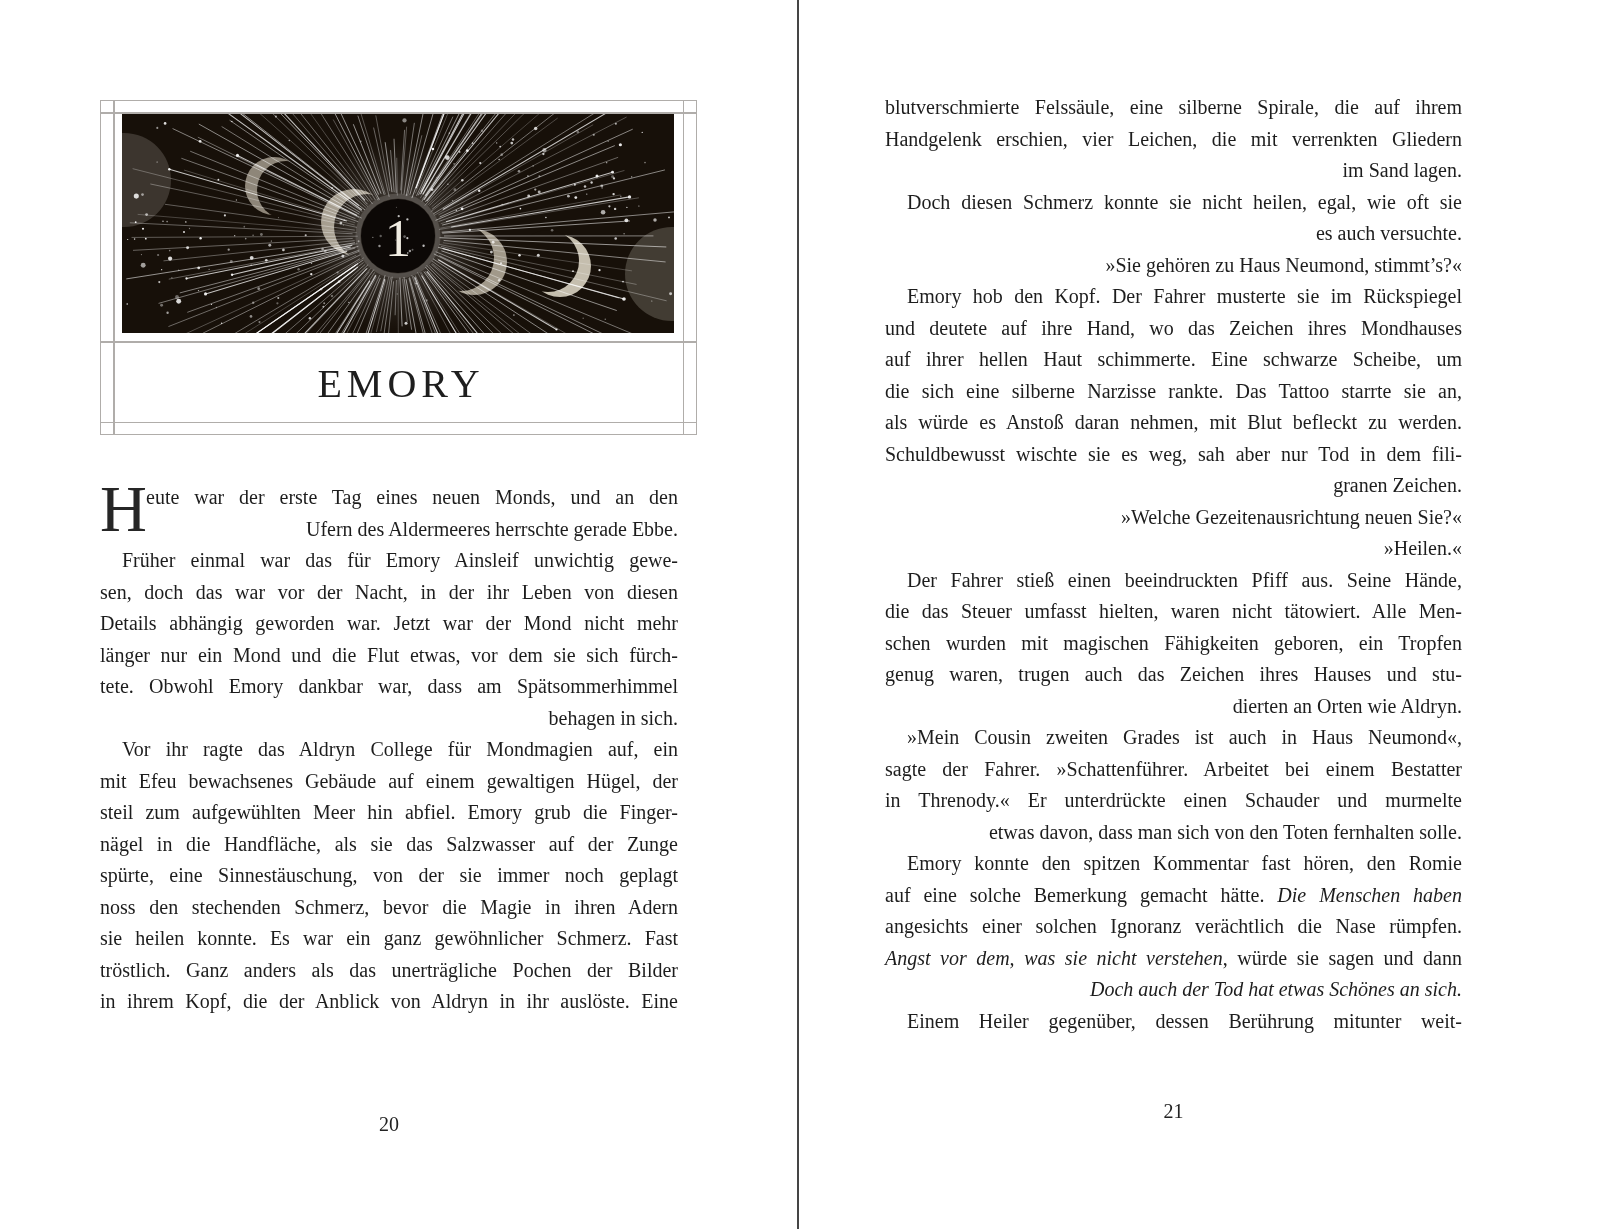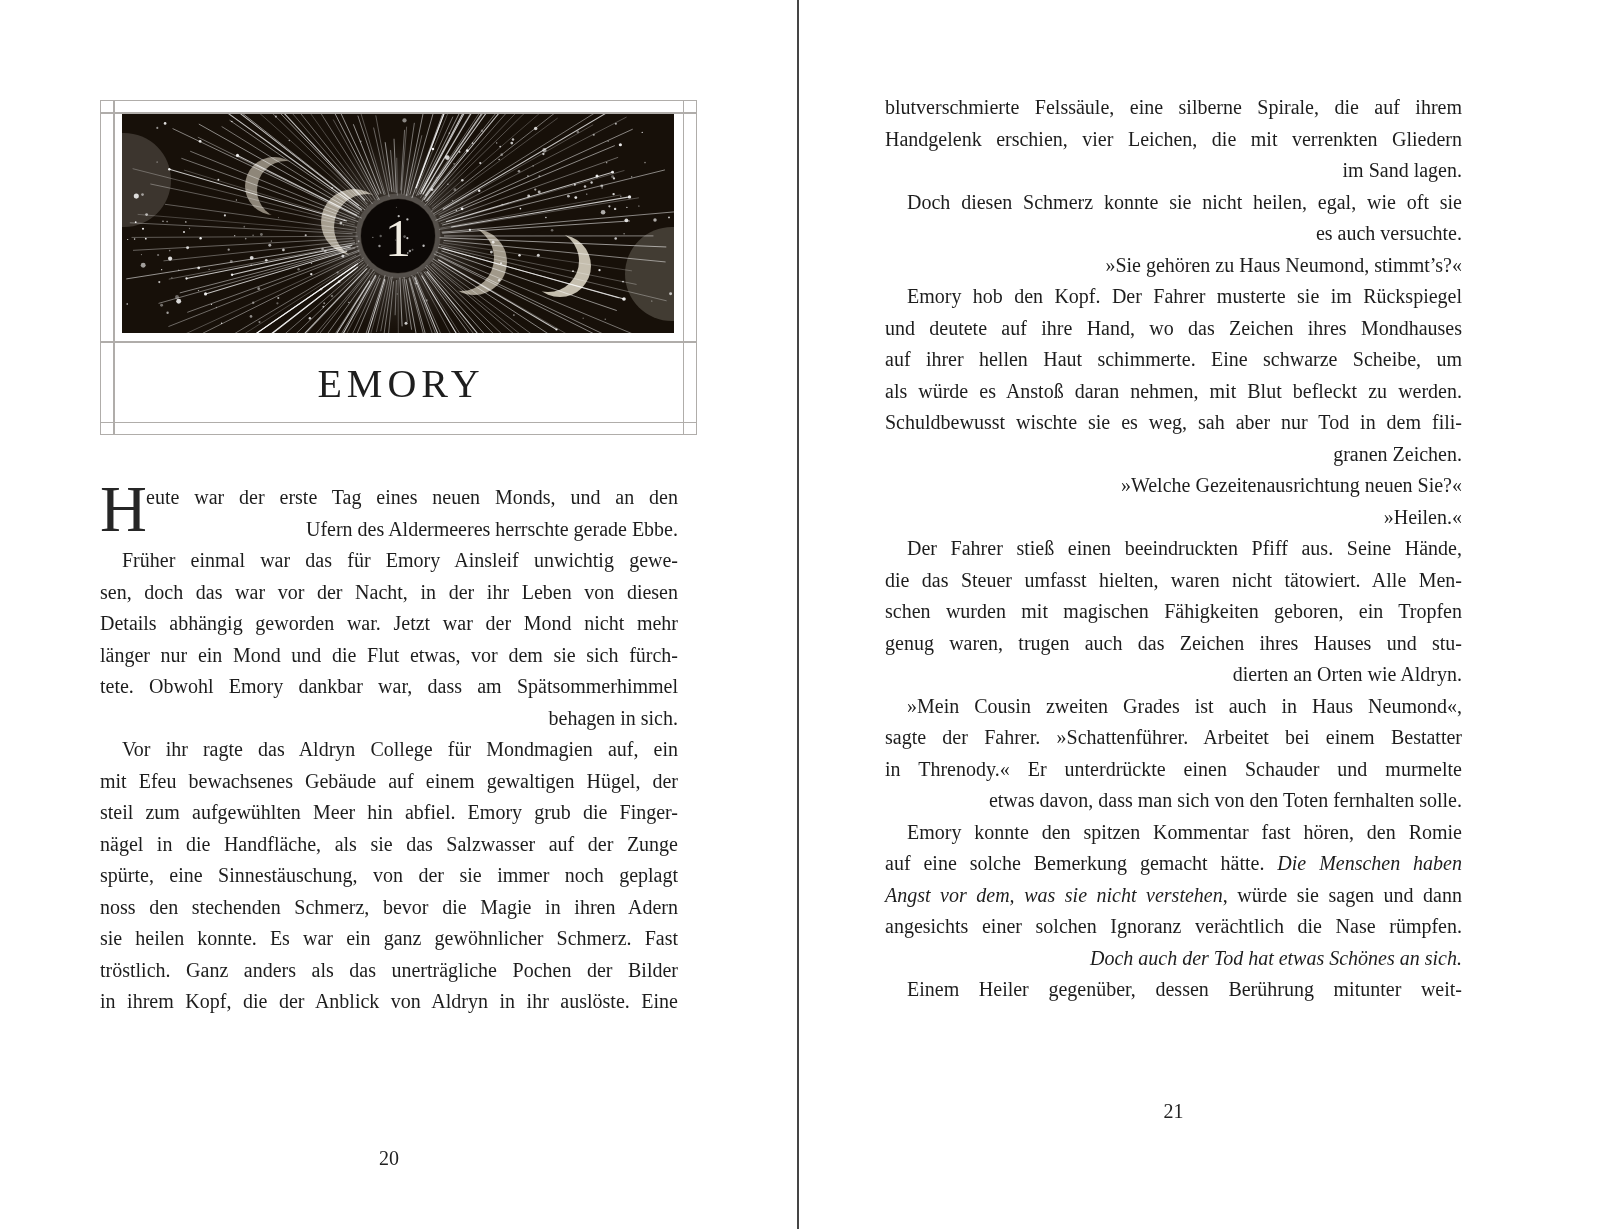--- a/index.html
+++ b/index.html
@@ -52,21 +52,21 @@
 
   .drop-cap{
     position:absolute;left:0;top:477px;font-size:65px;line-height:1;
     color:#262626;letter-spacing:0;
   }
 
   .page-number{
     position:absolute;left:0;width:100%;text-align:center;
     font-size:20px;color:#222;
   }
-  #left-pagenum{top:1147px;width:578px;}
+  #left-pagenum{top:1113px;width:578px;}
   #right-pagenum{top:1100px;width:577px;}
 </style>
 </head>
 <body>
 
 <div class="page-divider"></div>
 
 <div class="page-col" id="left-col">
 
   <div class="chapter-frame">
@@ -532,35 +532,36 @@
   <div class="body-text" id="right-body">
       <div class="bline just" style=""><span>blutverschmierte Felssäule, eine silberne Spirale, die auf ihrem</span></div>
       <div class="bline just" style=""><span>Handgelenk erschien, vier Leichen, die mit verrenkten Gliedern</span></div>
       <div class="bline" style=""><span>im Sand lagen.</span></div>
       <div class="bline just ind" style=""><span>Doch diesen Schmerz konnte sie nicht heilen, egal, wie oft sie</span></div>
       <div class="bline" style=""><span>es auch versuchte.</span></div>
       <div class="bline ind" style=""><span>»Sie gehören zu Haus Neumond, stimmt’s?«</span></div>
       <div class="bline just ind" style=""><span>Emory hob den Kopf. Der Fahrer musterte sie im Rückspiegel</span></div>
       <div class="bline just" style=""><span>und deutete auf ihre Hand, wo das Zeichen ihres Mondhauses</span></div>
       <div class="bline just" style=""><span>auf ihrer hellen Haut schimmerte. Eine schwarze Scheibe, um</span></div>
+      <div class="bline just" style=""><span>die sich eine silberne Narzisse rankte. Das Tattoo starrte sie an,</span></div>
       <div class="bline just" style=""><span>als würde es Anstoß daran nehmen, mit Blut befleckt zu werden.</span></div>
       <div class="bline just" style=""><span>Schuldbewusst wischte sie es weg, sah aber nur Tod in dem fili-</span></div>
       <div class="bline" style=""><span>granen Zeichen.</span></div>
       <div class="bline ind" style=""><span>»Welche Gezeitenausrichtung neuen Sie?«</span></div>
       <div class="bline ind" style=""><span>»Heilen.«</span></div>
       <div class="bline just ind" style=""><span>Der Fahrer stieß einen beeindruckten Pfiff aus. Seine Hände,</span></div>
       <div class="bline just" style=""><span>die das Steuer umfasst hielten, waren nicht tätowiert. Alle Men-</span></div>
       <div class="bline just" style=""><span>schen wurden mit magischen Fähigkeiten geboren, ein Tropfen</span></div>
       <div class="bline just" style=""><span>genug waren, trugen auch das Zeichen ihres Hauses und stu-</span></div>
       <div class="bline" style=""><span>dierten an Orten wie Aldryn.</span></div>
       <div class="bline just ind" style=""><span>»Mein Cousin zweiten Grades ist auch in Haus Neumond«,</span></div>
       <div class="bline just" style=""><span>sagte der Fahrer. »Schattenführer. Arbeitet bei einem Bestatter</span></div>
       <div class="bline just" style=""><span>in Threnody.« Er unterdrückte einen Schauder und murmelte</span></div>
       <div class="bline" style=""><span>etwas davon, dass man sich von den Toten fernhalten solle.</span></div>
       <div class="bline just ind" style=""><span>Emory konnte den spitzen Kommentar fast hören, den Romie</span></div>
       <div class="bline just" style=""><span>auf eine solche Bemerkung gemacht hätte. </span><span class="it">Die Menschen haben</span></div>
+      <div class="bline just" style=""><span>angesichts einer solchen Ignoranz verächtlich die Nase rümpfen.</span></div>
       <div class="bline just" style=""><span class="it">Angst vor dem, was sie nicht verstehen</span><span>, würde sie sagen und dann</span></div>
-      <div class="bline just" style=""><span>angesichts einer solchen Ignoranz verächtlich die Nase rümpfen.</span></div>
       <div class="bline" style=""><span class="it">Doch auch der Tod hat etwas Schönes an sich.</span></div>
       <div class="bline just ind" style=""><span>Einem Heiler gegenüber, dessen Berührung mitunter weit-</span></div>
     </div>
   <div class="page-number" id="right-pagenum">21</div>
 </div>
 
 </body></html>

